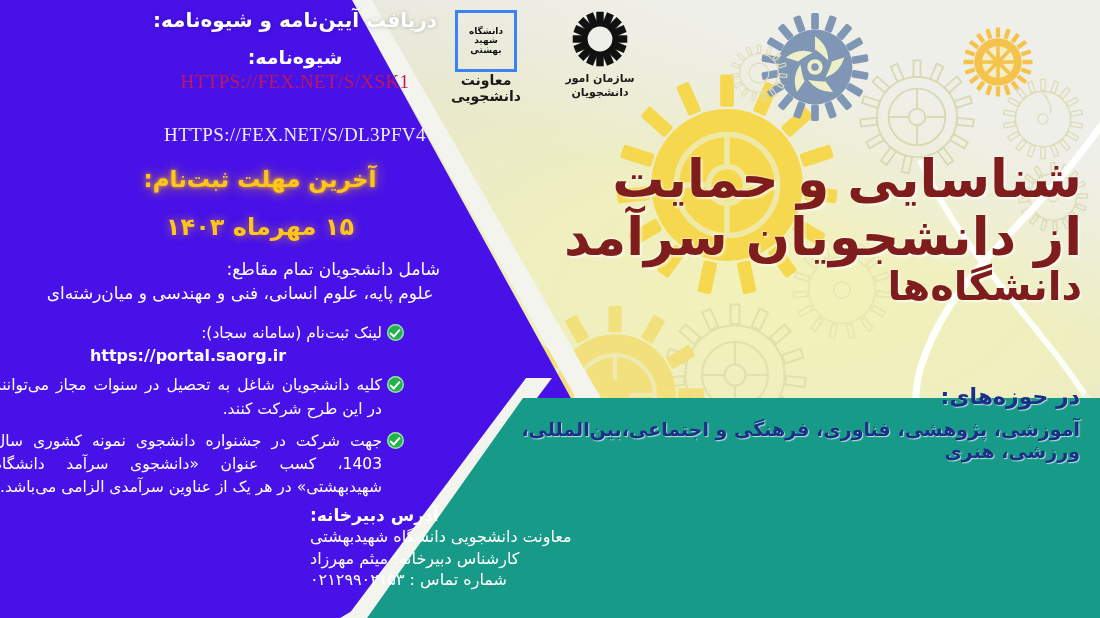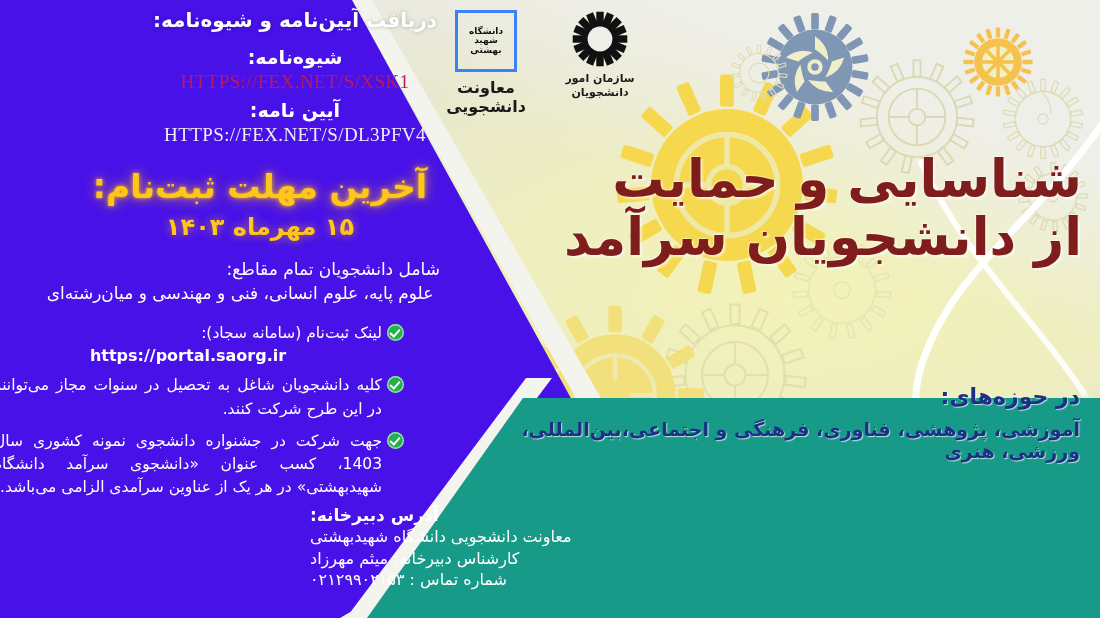--- a/index.html
+++ b/index.html
@@ -70,21 +70,21 @@
     color:#ffffff;font-weight:bold;font-size:20px;
     text-shadow:0 0 4px rgba(0,0,0,.25);
   }
   .lbl-shiva{top:44px;right:640px;width:330px;color:#fff;font-weight:bold;font-size:19px;}
   .url1{top:68px;right:640px;width:330px;color:#be185d;font-size:19px;font-family:"Liberation Serif","DejaVu Serif",serif;letter-spacing:.4px;direction:ltr;}
   .lbl-ayin{top:97px;right:640px;width:330px;color:#fff;font-weight:bold;font-size:19px;}
   .url2{top:121px;right:640px;width:330px;color:#f0eef8;font-size:19px;font-family:"Liberation Serif","DejaVu Serif",serif;letter-spacing:.4px;direction:ltr;}
 
   .deadline{
     top:163px;right:645px;width:390px;
-    color:#ffc61a;font-weight:bold;font-size:33px;
+    color:#ffc61a;font-weight:bold;font-size:23px;
     text-shadow:0 0 14px rgba(255,190,20,.75),0 0 4px rgba(255,190,20,.9);
   }
   .deadline-date{
     top:210px;right:645px;width:390px;
     color:#ffc61a;font-weight:bold;font-size:24px;
     text-shadow:0 0 10px rgba(255,190,20,.6);
   }
 
   .incl1{top:257px;right:660px;width:400px;color:#fff;font-size:17px;text-align:right;}
   .incl2{top:281px;right:660px;width:400px;color:#fff;font-size:17px;text-align:center;}
@@ -136,21 +136,21 @@
   
   .logos{position:absolute;top:6px;left:436px;width:230px;height:110px;direction:rtl;}
   .logo{position:absolute;text-align:center;}
   .logo-sbu{left:0;top:4px;width:100px;}
   .logo-sbu .mark{
     width:62px;height:62px;margin:0 auto;border:3px solid #3b82f6;
     display:flex;align-items:center;justify-content:center;
     font-size:9px;font-weight:bold;color:#111;line-height:1.05;
     letter-spacing:0;padding:2px;box-sizing:border-box;
   }
-  .logo-sbu .cap{font-size:16px;color:#1a1a1a;margin-top:6px;font-weight:bold;}
+  .logo-sbu .cap{font-size:14px;color:#1a1a1a;font-weight:bold;}
   .logo-sao{left:104px;top:2px;width:120px;}
   .logo-sao .cap{font-size:11px;color:#1a1a1a;margin-top:2px;font-weight:bold;line-height:1.25;}
 </style>
 </head>
 <body>
 
 <div id="poster">
 
   <div class="bg-yellow"></div>
   <div class="bg-paper"></div>
@@ -638,21 +638,20 @@
         </g>
         <circle cx="50" cy="50" r="20" fill="#efefe9"></circle>
       </svg>
       <div class="cap">سازمان امور دانشجویان</div>
     </div>
   </div>
 
   <div class="block hdr-get">دریافت آیین‌نامه و شیوه‌نامه:</div>
   <div class="block lbl-shiva">شیوه‌نامه:</div>
   <div class="block url1">HTTPS://FEX.NET/S/XSK1</div>
-  <div class="block lbl-ayin">آیین نامه:</div>
   <div class="block url2">HTTPS://FEX.NET/S/DL3PFV4</div>
 
   <div class="block deadline">آخرین مهلت ثبت‌نام:</div>
   <div class="block deadline-date">۱۵ مهرماه ۱۴۰۳</div>
 
   <div class="block incl1">شامل دانشجویان تمام مقاطع:</div>
   <div class="block incl2">علوم پایه، علوم انسانی، فنی و مهندسی و میان‌رشته‌ای</div>
 
   <div class="bullets">
     <div class="bullet">
@@ -668,20 +667,21 @@
     </div>
     <div class="bullet">
       <span class="check"></span>
       <div class="btext">جهت شرکت در جشنواره دانشجوی نمونه کشوری سال 1403، کسب عنوان «دانشجوی سرآمد دانشگاه شهیدبهشتی» در هر یک از عناوین سرآمدی الزامی می‌باشد.</div>
     </div>
   </div>
 
   <div class="title">
     <span class="l1">شناسایی و حمایت</span>
     <span class="l2">از دانشجویان سرآمد</span>
+    <span class="l3">دانشگاه‌ها</span>
   </div>
 
   <div class="fields-label">در حوزه‌های:</div>
   <div class="fields-list">آموزشی، پژوهشی، فناوری، فرهنگی و اجتماعی،بین‌المللی، ورزشی، هنری</div>
 
   <div class="sec">
     <div class="s-title">آدرس دبیرخانه:</div>
     <div class="s-line">معاونت دانشجویی دانشگاه شهیدبهشتی</div>
     <div class="s-line">کارشناس دبیرخانه: میثم مهرزاد</div>
     <div class="s-phone">شماره تماس : ۰۲۱۲۹۹۰۲۱۵۳</div>

